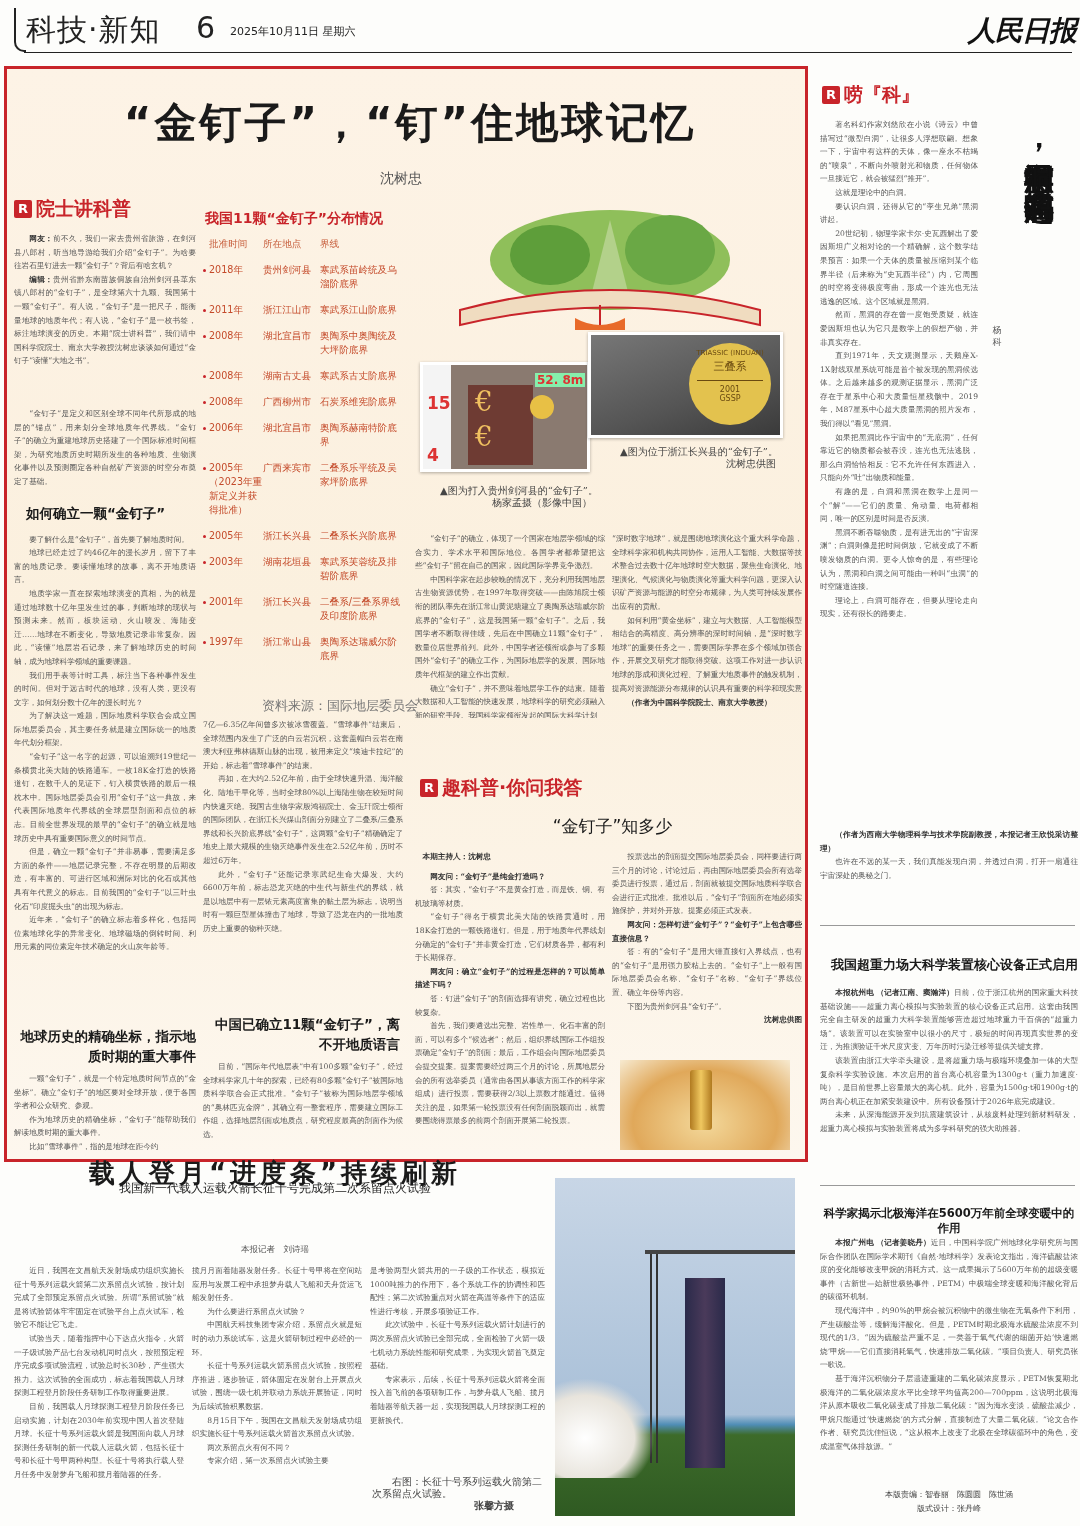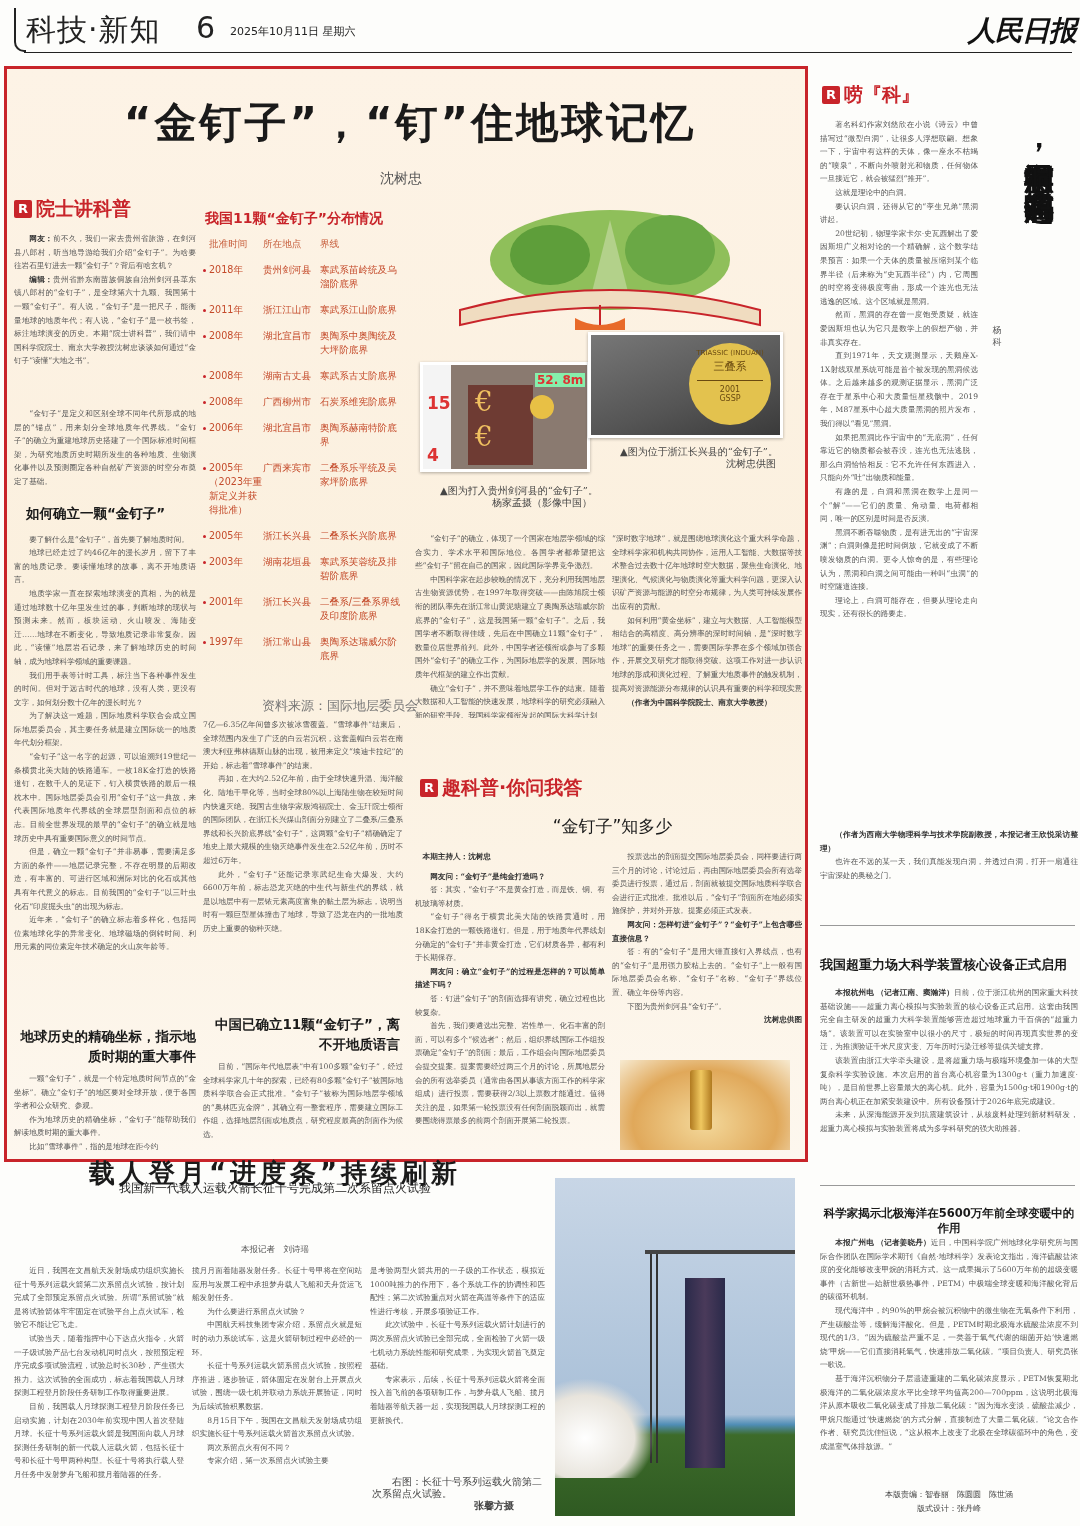--- a/index.html
+++ b/index.html
@@ -249,21 +249,21 @@
   <p>理论上，白洞可能存在，但要从理论走向现实，还有很长的路要走。</p>
 </div>
 <div class="abs" style="left:1018px;top:140px;width:40px;font-family:'DejaVu Serif',serif;font-weight:bold;font-size:30px;line-height:38px;color:#111;writing-mode:vertical-rl">宇宙中有黑洞，还有白洞吗？</div>
 <div class="abs" style="left:990px;top:318px;font-size:9px;color:#555;writing-mode:vertical-rl;letter-spacing:12px">杨科</div>
 <div class="abs txt" style="left:820px;top:828px;width:258px">
   <p style="font-weight:bold;color:#333">（作者为西南大学物理科学与技术学院副教授，本报记者王欣悦采访整理）</p>
   <p>也许在不远的某一天，我们真能发现白洞，并透过白洞，打开一扇通往宇宙深处的奥秘之门。</p>
 </div>
 <div class="abs divline" style="left:820px;top:925px;width:255px"></div>
 
-<div class="abs" style="left:820px;top:956px;width:258px;text-align:left;font-family:'DejaVu Sans',sans-serif;font-weight:bold;font-size:13px;color:#1a1a1a">我国超重力场大科学装置核心设备正式启用</div>
+<div class="abs" style="left:820px;top:956px;width:258px;text-align:right;font-family:'DejaVu Sans',sans-serif;font-weight:bold;font-size:13px;color:#1a1a1a">我国超重力场大科学装置核心设备正式启用</div>
 <div class="abs txt" style="left:820px;top:986px;width:258px">
   <p><b>本报杭州电</b> <b>（记者江南、窦瀚洋）</b><span>日前，位于浙江杭州的国家重大科技基础设施——超重力离心模拟与实验装置的核心设备正式启用。这套由我国完全自主研发的超重力大科学装置能够营造超过地球重力千百倍的“超重力场”。该装置可以在实验室中以很小的尺寸，极短的时间再现真实世界的变迁，为推演验证千米尺度灾变、万年历时污染迁移等提供关键支撑。</span></p>
   <p>该装置由浙江大学牵头建设，是将超重力场与极端环境叠加一体的大型复杂科学实验设施。本次启用的首台离心机容量为1300g·t（重力加速度·吨），是目前世界上容量最大的离心机。此外，容量为1500g·t和1900g·t的两台离心机正在加紧安装建设中。所有设备预计于2026年底完成建设。</p>
   <p>未来，从深海能源开发到抗震建筑设计，从核废料处理到新材料研发，超重力离心模拟与实验装置将成为多学科研究的强大助推器。</p>
 </div>
 <div class="abs divline" style="left:820px;top:1185px;width:255px"></div>
 
 <div class="abs" style="left:820px;top:1206px;width:258px;text-align:center;font-family:'DejaVu Sans',sans-serif;font-weight:bold;font-size:11.5px;color:#1a1a1a">科学家揭示北极海洋在5600万年前全球变暖中的作用</div>
 <div class="abs txt" style="left:820px;top:1236px;width:258px;height:228px;overflow:hidden">
   <p><b>本报广州电</b> <b>（记者姜晓丹）</b><span>近日，中国科学院广州地球化学研究所与国际合作团队在国际学术期刊《自然·地球科学》发表论文指出，海洋硫酸盐浓度的变化能够改变甲烷的消耗方式。这一成果揭示了5600万年前的超级变暖事件（古新世—始新世极热事件，PETM）中极端全球变暖和海洋酸化背后的碳循环机制。</span></p>

